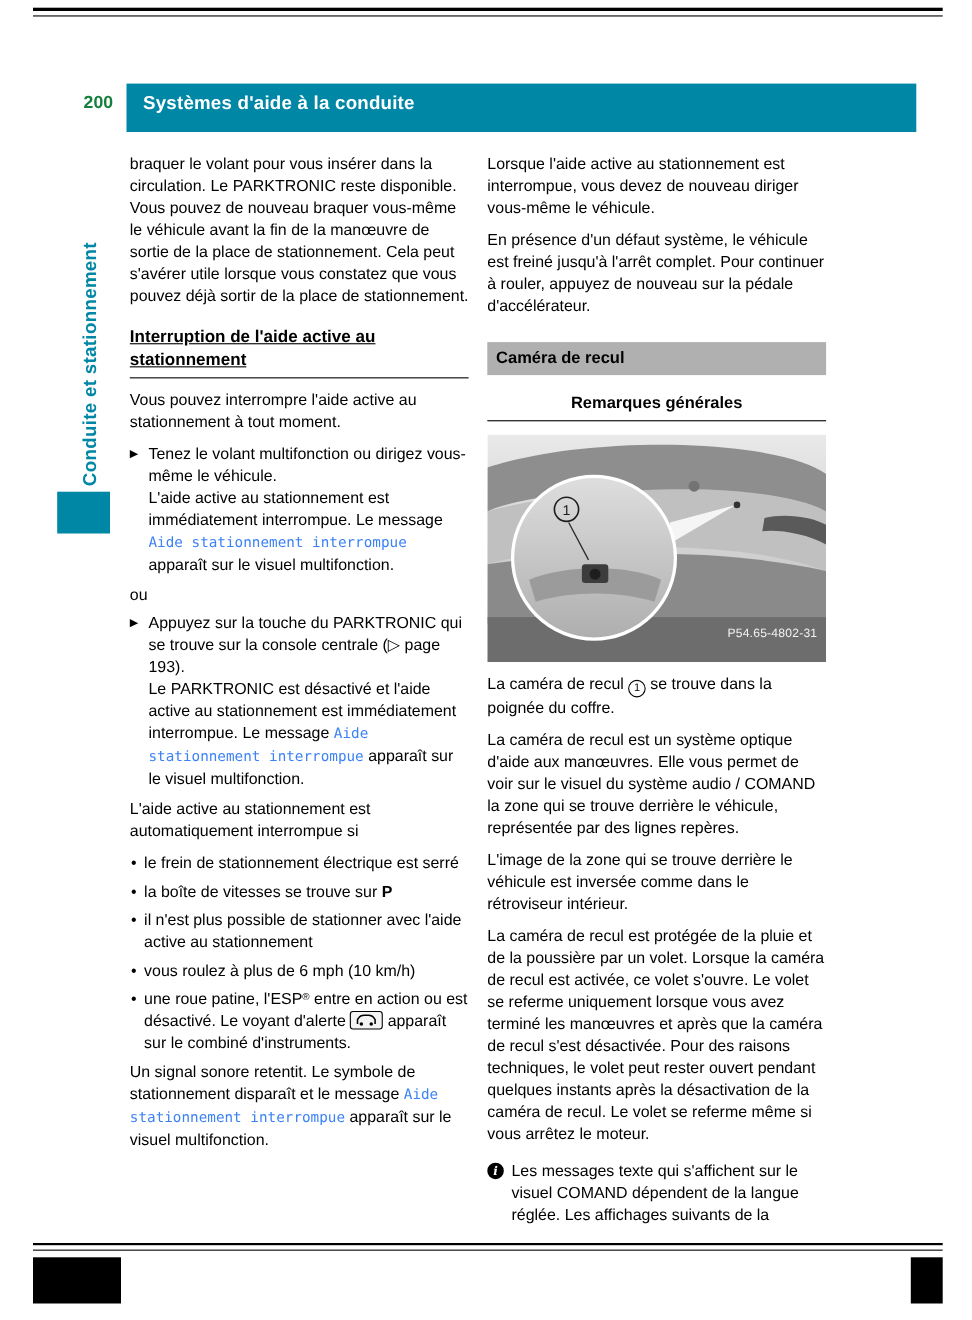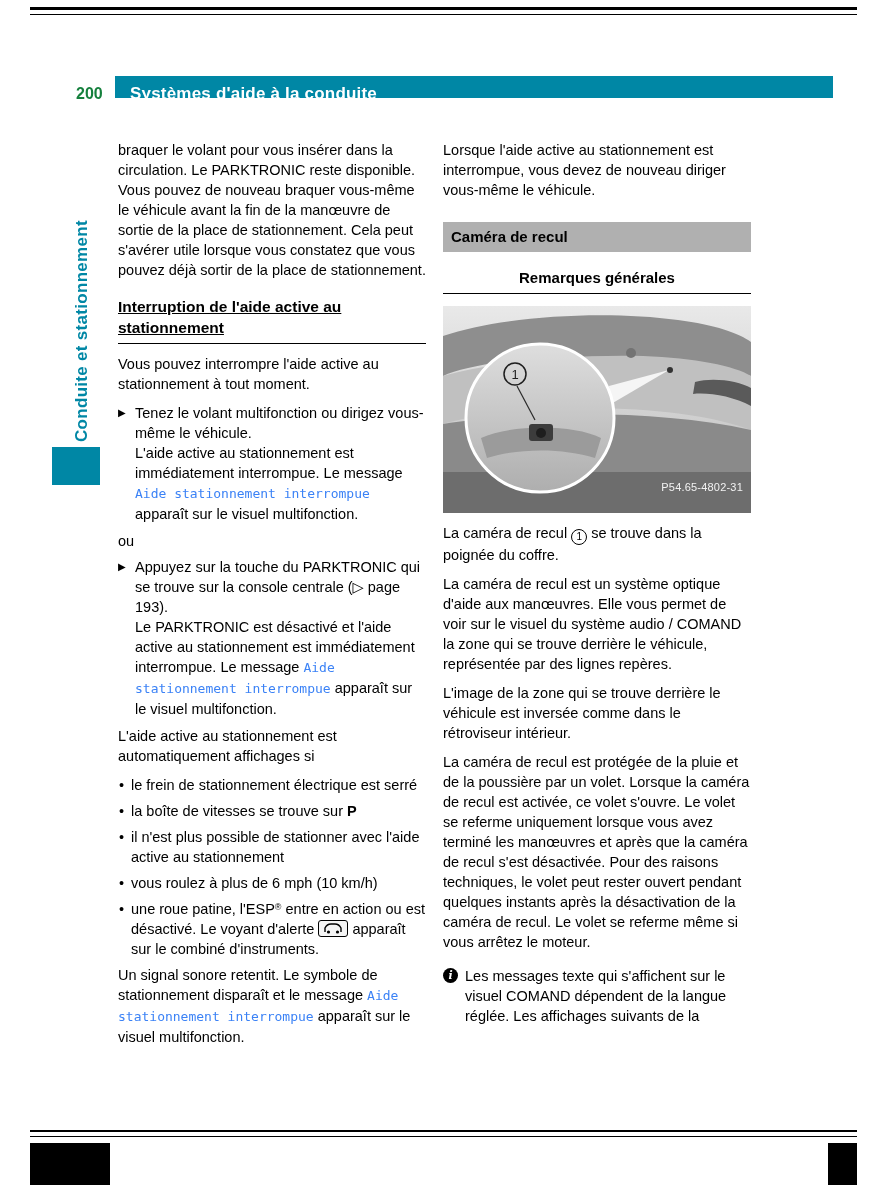--- a/index.html
+++ b/index.html
@@ -16,21 +16,21 @@
   .rule-bot-2{top:1136px;height:1px;}
   .blk{position:absolute;background:#000;}
   .blk-left{left:30px;top:1143px;width:80px;height:42px;}
   .blk-right{left:828px;top:1143px;width:29px;height:42px;}
   
   .page-num{
     position:absolute;left:76px;top:76px;height:36px;line-height:36px;
     font-size:16px;font-weight:bold;color:#15803d;
   }
   .header-bar{
-    position:absolute;left:115px;top:76px;width:718px;height:22px;
+    position:absolute;left:115px;top:76px;width:718px;height:44px;
     background:#0087a5;color:#fff;font-weight:bold;font-size:17px;
     line-height:36px;padding-left:15px;box-sizing:border-box;
     letter-spacing:0.2px;
   }
   
   .sidebar-label{
     position:absolute;left:72px;top:150px;height:292px;width:26px;
     writing-mode:vertical-rl;transform:rotate(180deg);
     color:#0087a5;font-weight:bold;font-size:17px;letter-spacing:0.3px;
     text-align:left;
@@ -120,21 +120,21 @@
   </div>
 
   <div class="or-line">ou</div>
 
   <div class="step">
     <span class="arrow">▶</span>
     <div>Appuyez sur la touche du PARKTRONIC qui se trouve sur la console centrale (▷ page 193).</div>
     <div><span>Le PARKTRONIC est désactivé et l'aide active au stationnement est immédiatement interrompue. Le message </span><span class="mono">Aide stationnement interrompue</span><span> apparaît sur le visuel multifonction.</span></div>
   </div>
 
-  <p>L'aide active au stationnement est automatiquement affichages si</p>
+  <p>L'aide active au stationnement est automatiquement interrompue si</p>
 
   <div class="bullet">
     <span class="marker">•</span>
     <span>le frein de stationnement électrique est serré</span>
   </div>
   <div class="bullet">
     <span class="marker">•</span>
     <span>la boîte de vitesses se trouve sur </span><span class="bold">P</span>
   </div>
   <div class="bullet">
@@ -154,20 +154,21 @@
         </svg></span><span> apparaît sur le combiné d'instruments.</span>
   </div>
 
   <p><span>Un signal sonore retentit. Le symbole de stationnement disparaît et le message </span><span class="mono">Aide stationnement interrompue</span><span> apparaît sur le visuel multifonction.</span></p>
 
 </div>
 
 <div class="col col-right">
 
   <p>Lorsque l'aide active au stationnement est interrompue, vous devez de nouveau diriger vous-même le véhicule.</p>
+  <p>En présence d'un défaut système, le véhicule est freiné jusqu'à l'arrêt complet. Pour continuer à rouler, appuyez de nouveau sur la pédale d'accélérateur.</p>
 
   <div class="section-bar">Caméra de recul</div>
 
   <div class="h3">Remarques générales</div>
 
   <div class="photo">
     <svg width="308" height="207" viewBox="0 0 308 207">
       <defs>
         <linearGradient id="bgGrad" x1="0" y1="0" x2="0" y2="1">
           <stop offset="0" stop-color="#e9e9e9"></stop>

